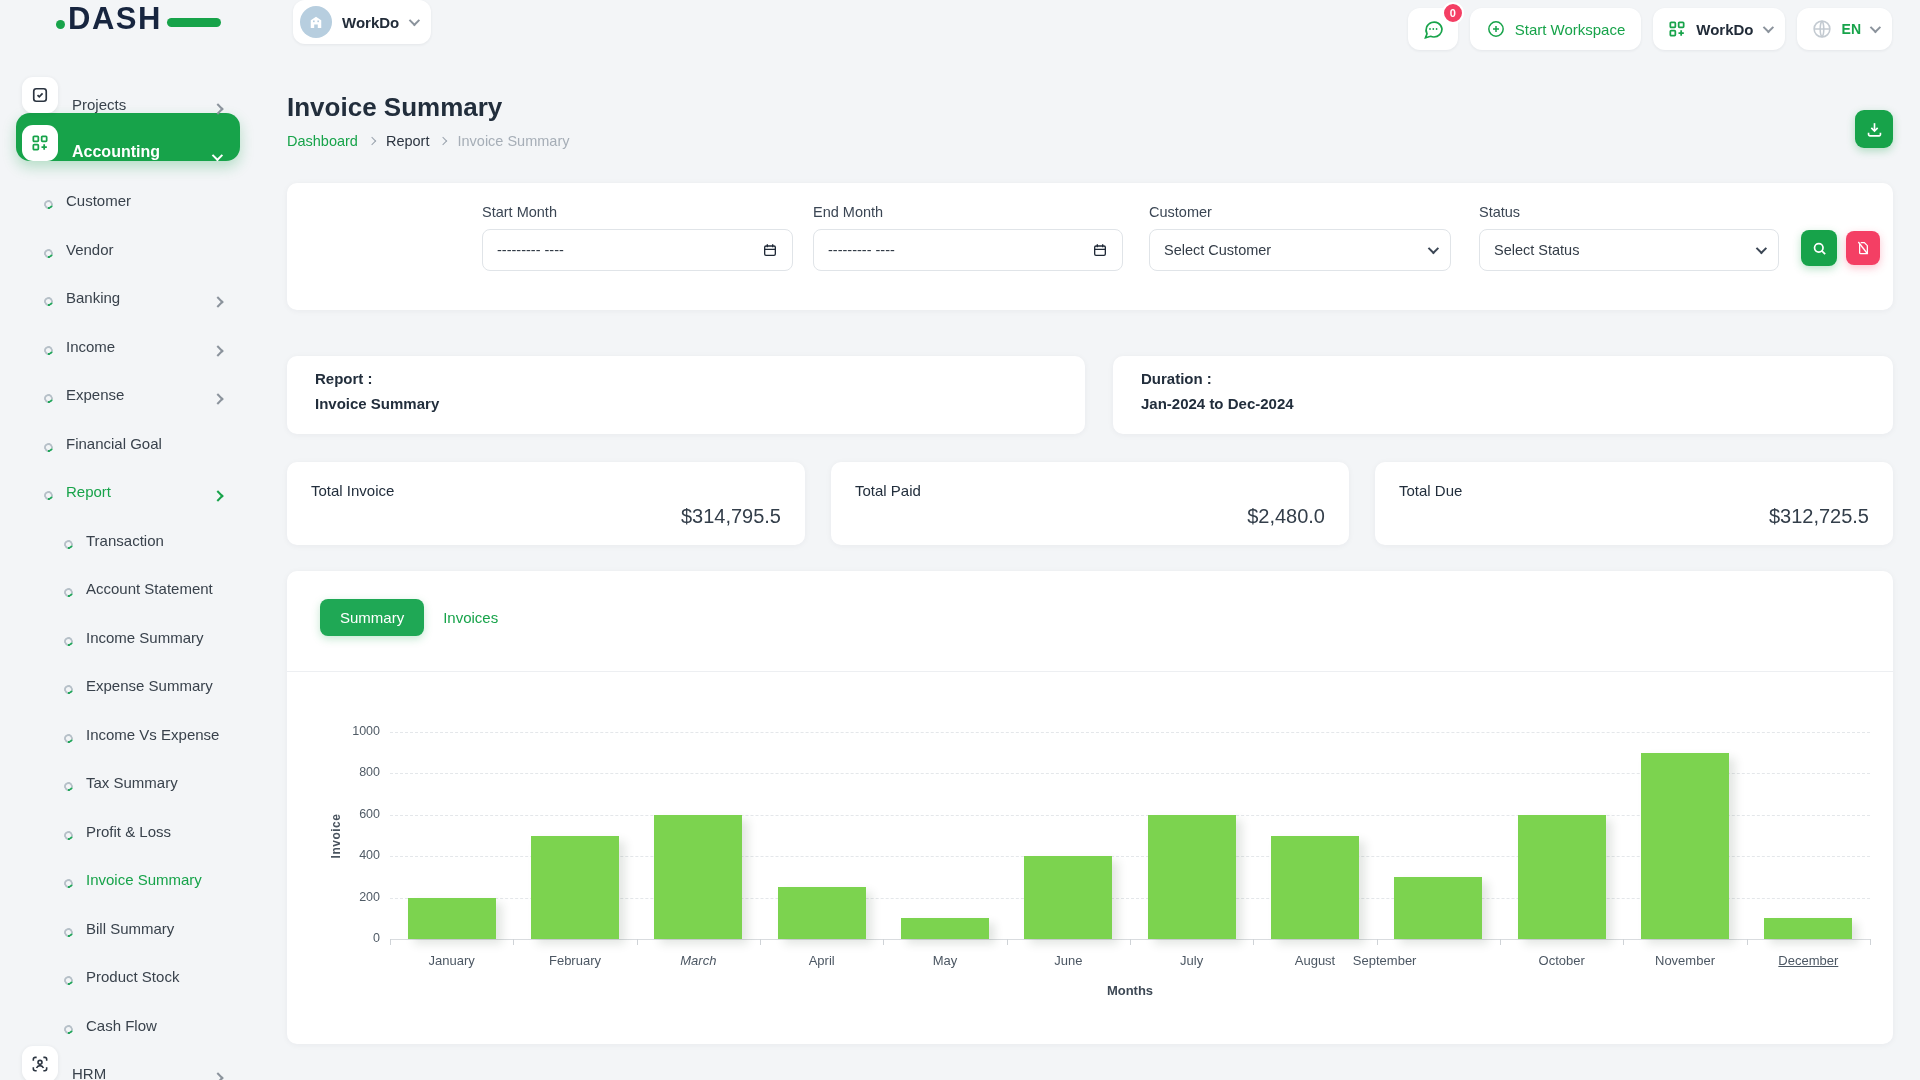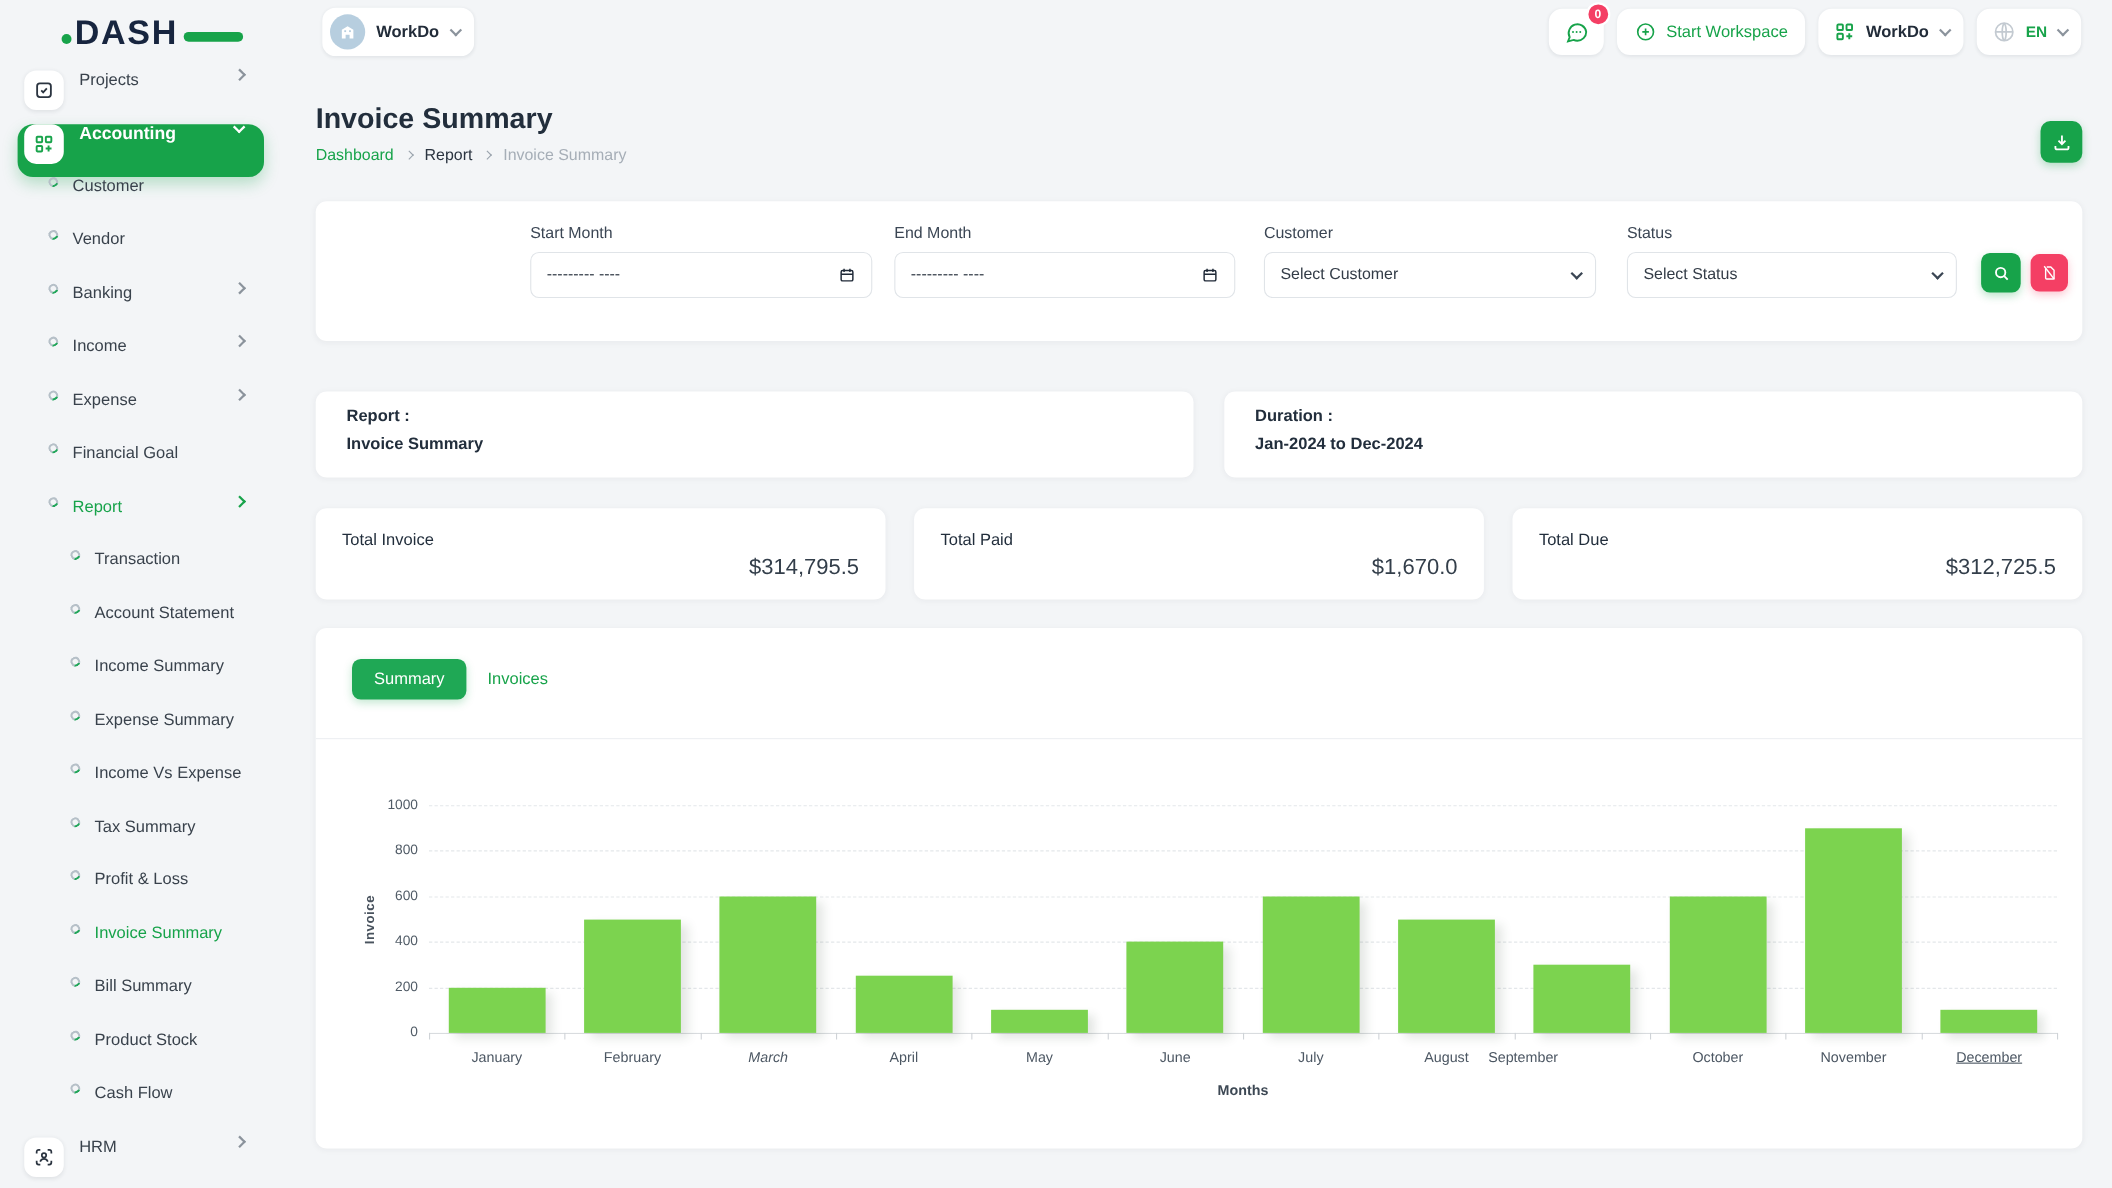--- a/index.html
+++ b/index.html
@@ -1,21 +1,21 @@
 <!DOCTYPE html>
 <html><head>
 <meta charset="utf-8">
 <style>
   * { margin:0; padding:0; box-sizing:border-box; }
   html,body { width:1920px; height:1080px; }
   body { font-family:"Liberation Sans", sans-serif; background:#f3f5f7; color:#2b3440; overflow:hidden; }
   #app { position:relative; width:1920px; height:1080px; }
 
   
-  .header { display:flex; align-items:center; height:58px; padding:0 28px 0 68px; }
+  .header { display:flex; height:58px; padding:0 28px 0 68px; }
   .logo { position:relative; width:125px; height:36px; display:flex; align-items:center; }
   .logo-text { font-size:31px; font-weight:800; letter-spacing:1.5px; color:#17253f; line-height:1; }
   .logo-dot { position:absolute; left:-12px; bottom:7px; width:9px; height:9px; border-radius:50%; background:#17a34a; }
   .logo-dash { position:absolute; right:-28px; bottom:9px; width:54px; height:9px; border-radius:5px; background:#17a34a; }
   .ws-selector { margin-left:100px; display:flex; align-items:center; gap:10px; background:#fff; border-radius:12px; height:44px; padding:0 14px 0 7px; box-shadow:0 1px 3px rgba(30,40,50,.07); }
   .avatar { width:32px; height:32px; border-radius:50%; background:#b7cedf; display:flex; align-items:center; justify-content:center; }
   .avatar svg { width:18px; height:18px; }
   .ws-label { font-size:15px; font-weight:600; color:#222c39; }
   .spacer { flex:1; }
   .hright { display:flex; align-items:center; gap:12px; }
@@ -34,21 +34,21 @@
   .chev { width:8px; height:8px; border-right:2px solid #8b939c; border-bottom:2px solid #8b939c; display:inline-block; flex:none; }
   .chev.down { transform:rotate(45deg) translateY(-2px); }
   .chev.right { transform:rotate(-45deg); }
 
   
   .body-row { display:flex; height:1022px; }
   .sidebar { width:258px; flex:none; padding-top:6px; overflow:hidden; }
   .main { flex:1; padding:0 27px 0 29px; }
 
   
-  .srow { height:48.5px; display:flex; align-items:flex-start; padding-right:36px; cursor:pointer; }
+  .srow { height:48.5px; display:flex; align-items:flex-end; padding-right:36px; cursor:pointer; }
   .srow.top { padding-left:22px; }
   .srow.sub { padding-left:44px; }
   .srow.subsub { padding-left:64px; }
   .icon-card { width:36px; height:36px; border-radius:11px; background:#fff; box-shadow:0 1px 4px rgba(30,40,50,.09); display:flex; align-items:center; justify-content:center; margin-right:14px; flex:none; }
   .icon-card svg { width:20px; height:20px; }
   .slabel { font-size:15px; font-weight:500; color:#39424c; }
   .srow .chev { margin-left:auto; }
   .bullet { width:9px; height:9px; border-radius:50%; border:2px solid #b6c0c8; border-bottom-color:#21a55a; transform:rotate(-30deg); margin-right:13px; flex:none; }
   .srow.active .slabel { color:#17a34a; }
   .srow.active .chev { border-color:#17a34a; }
@@ -377,21 +377,21 @@
         </div>
       </div>
 
       <div class="totals-row" id="totals-row">
           <div class="card total-card">
             <div class="total-label">Total Invoice</div>
             <div class="total-value">$314,795.5</div>
           </div>
           <div class="card total-card">
             <div class="total-label">Total Paid</div>
-            <div class="total-value">$1,670.0</div>
+            <div class="total-value">$2,480.0</div>
           </div>
           <div class="card total-card">
             <div class="total-label">Total Due</div>
             <div class="total-value">$312,725.5</div>
           </div>
         </div>
 
       <div class="card chart-card">
         <div class="tabs" id="tabs">
             <div class="tab active">Summary</div>

